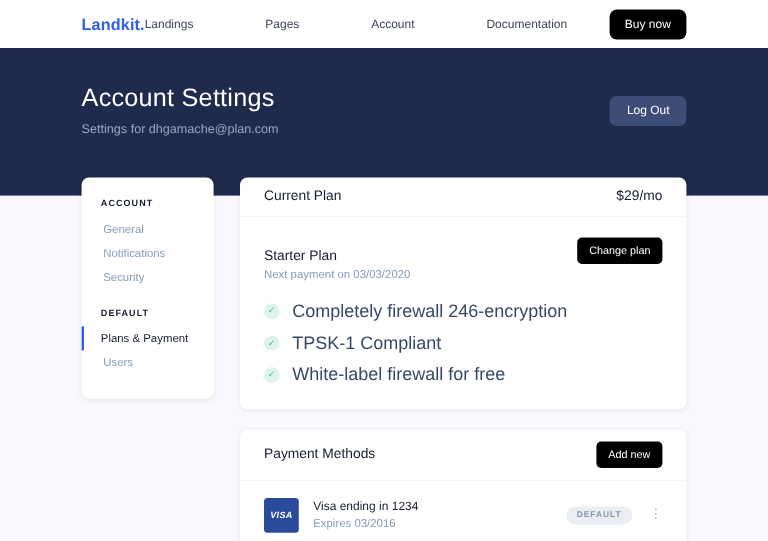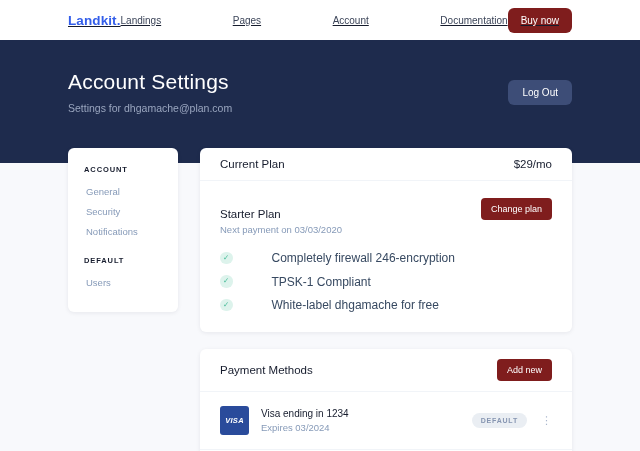--- a/index.html
+++ b/index.html
@@ -8,29 +8,29 @@
     font-family:"Liberation Sans", sans-serif;
     background:#F8F9FC;
     color:#161C2D;
     -webkit-font-smoothing:antialiased;
   }
   
   .navbar {
     height:40px; background:#FFFFFF;
     display:flex; align-items:center;
     padding:0 68px;
-    text-decoration:underline;
   }
   .logo { color:#335EEA; font-weight:bold; font-size:13.5px; letter-spacing:.1px; cursor:pointer; }
   .nav-links { flex:1; display:flex; justify-content:space-between; gap:28px; }
   .nav-link { font-size:10px; color:#3B4458; cursor:pointer; }
   .btn {
-    display:inline-block; background:#7f1d1d; color:#fff;
+    display:inline-block; background:#000000; color:#fff;
     border:none; border-radius:5px; cursor:pointer;
     font-family:inherit;
+    margin-left:35px;
   }
   .btn-buy { font-size:10px; padding:7px 13px; border-radius:6px; }
   
   .hero {
     height:123px; background:#1E2B4D;
     padding:30px 68px 0;
   }
   .hero-row { display:flex; align-items:center; justify-content:space-between; }
   .hero-title { color:#FFFFFF; font-size:21px; font-weight:500; letter-spacing:.2px; }
   .hero-sub { color:#9AA6BF; font-size:10.5px; margin-top:8px; }
@@ -81,21 +81,21 @@
   .btn-small { font-size:9px; padding:6px 10px; border-radius:4px; }
   .plan-next { font-size:9.5px; color:#869AB8; margin-top:4px; }
   .features { list-style:none; margin-top:16px; }
   .feature { display:flex; align-items:center; gap:11px; margin-bottom:9.5px; }
   .check {
     width:12.5px; height:12.5px; border-radius:50%;
     background:#DDF3EC; color:#42BA96;
     font-size:7.5px; line-height:12.5px; text-align:center;
     flex:0 0 12.5px;
   }
-  .feature-text { font-size:12px; color:#374961;margin-left:28px; }
+  .feature-text { font-size:15px; color:#374961; }
   
   .pay-row {
     display:flex; align-items:center;
     padding:14px 20px;
   }
   .pay-row + .pay-row { border-top:1px solid #F1F4F8; }
   .cc-logo {
     width:29px; height:29px; border-radius:3px;
     flex:0 0 29px; position:relative;
     display:flex; align-items:center; justify-content:center;
@@ -140,23 +140,24 @@
     </div>
     <button class="btn-logout">Log Out</button>
   </div>
 </section>
 
 <div class="content">
 
   <aside class="card sidebar">
     <div class="side-heading">ACCOUNT</div>
     <div class="side-item">General</div>
+    <div class="side-item">Notifications</div>
     <div class="side-item">Security</div>
-    <div class="side-item">Notifications</div>
     <div class="side-heading second">DEFAULT</div>
+    <div class="side-item active">Plans &amp; Payment</div>
     <div class="side-item">Users</div>
   </aside>
 
   <div class="main-col">
 
     <section class="card">
       <div class="card-header">
         <span class="card-title">Current Plan</span>
         <span class="card-price">$29/mo</span>
       </div>
@@ -170,39 +171,39 @@
           <li class="feature">
             <span class="check">✓</span>
             <span class="feature-text">Completely firewall 246-encryption</span>
           </li>
           <li class="feature">
             <span class="check">✓</span>
             <span class="feature-text">TPSK-1 Compliant</span>
           </li>
           <li class="feature">
             <span class="check">✓</span>
-            <span class="feature-text">White-label dhgamache for free</span>
+            <span class="feature-text">White-label firewall for free</span>
           </li>
         </ul>
       </div>
     </section>
 
     <section class="card">
       <div class="card-header">
         <span class="card-title">Payment Methods</span>
         <button class="btn btn-small">Add new</button>
       </div>
 
       <div class="pay-row">
         <span class="cc-logo cc-visa">
           <span>VISA</span>
         </span>
         <span class="pay-info">
           <div class="pay-name">Visa ending in 1234</div>
-          <div class="pay-exp">Expires 03/2024</div>
+          <div class="pay-exp">Expires 03/2016</div>
         </span>
         <span class="badge">DEFAULT</span>
         <span class="kebab">⋮</span>
       </div>
 
       <div class="pay-row">
         
         
         
       </div>

